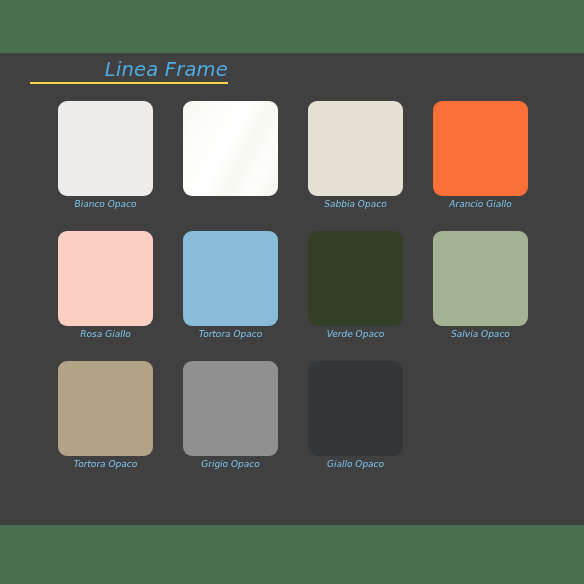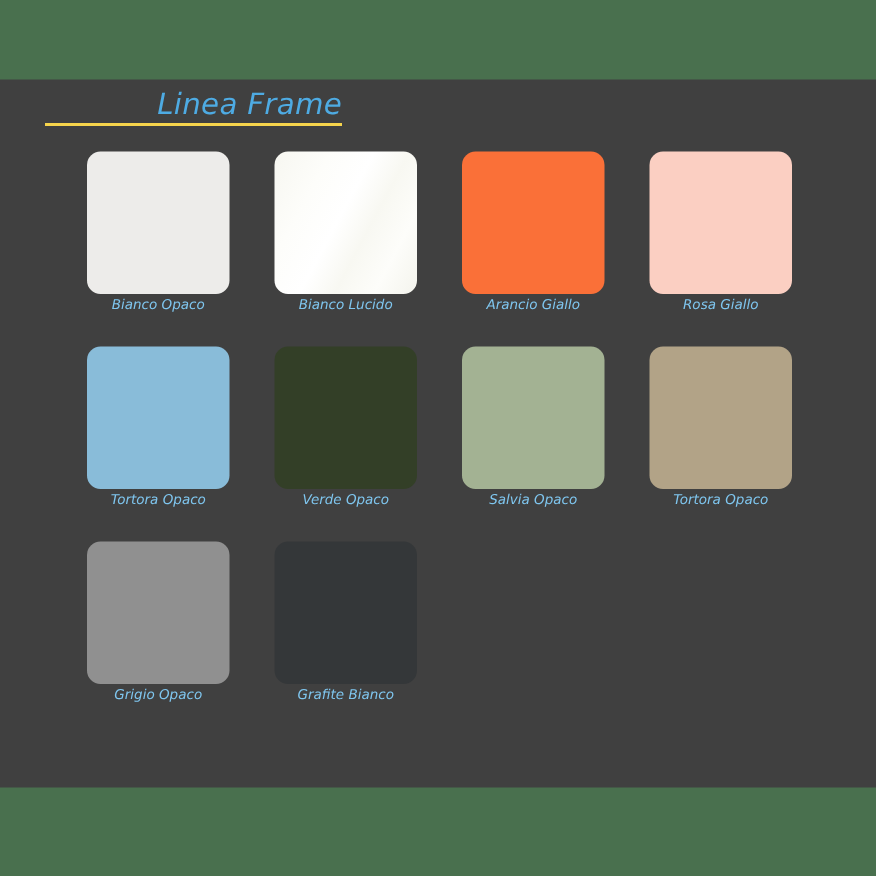--- a/index.html
+++ b/index.html
@@ -120,21 +120,24 @@
     <div id="title-rule" style="background: rgb(246, 212, 76);"></div>
   </div>
 
   <div id="swatch-grid">
       <div class="swatch-cell">
         <div class="swatch-chip" style="background: rgb(237, 236, 234);"></div>
         <div class="swatch-label" style="color: rgb(127, 198, 239);">Bianco Opaco</div>
       </div>
       <div class="swatch-cell">
         <div class="swatch-chip" style="background: linear-gradient(118deg, rgb(247, 247, 241) 0%, rgb(253, 253, 250) 26%, rgb(255, 255, 255) 46%, rgb(248, 248, 242) 62%, rgb(253, 253, 250) 80%, rgb(244, 244, 237) 100%);"></div>
-        <div class="swatch-label" style="color: rgb(127, 198, 239);">Bianco Lucido</div>
+      </div>
+      <div class="swatch-cell">
+        <div class="swatch-chip" style="background: rgb(230, 223, 212);"></div>
+        <div class="swatch-label" style="color: rgb(127, 198, 239);">Sabbia Opaco</div>
       </div>
       <div class="swatch-cell">
         <div class="swatch-chip" style="background: rgb(250, 112, 56);"></div>
         <div class="swatch-label" style="color: rgb(127, 198, 239);">Arancio Giallo</div>
       </div>
       <div class="swatch-cell">
         <div class="swatch-chip" style="background: rgb(251, 207, 194);"></div>
         <div class="swatch-label" style="color: rgb(127, 198, 239);">Rosa Giallo</div>
       </div>
       <div class="swatch-cell">
@@ -152,19 +155,19 @@
       <div class="swatch-cell">
         <div class="swatch-chip" style="background: rgb(178, 163, 135);"></div>
         <div class="swatch-label" style="color: rgb(127, 198, 239);">Tortora Opaco</div>
       </div>
       <div class="swatch-cell">
         <div class="swatch-chip" style="background: rgb(144, 144, 144);"></div>
         <div class="swatch-label" style="color: rgb(127, 198, 239);">Grigio Opaco</div>
       </div>
       <div class="swatch-cell">
         <div class="swatch-chip" style="background: rgb(52, 55, 57);"></div>
-        <div class="swatch-label" style="color: rgb(127, 198, 239);">Grafite Bianco</div>
+        <div class="swatch-label" style="color: rgb(127, 198, 239);">Giallo Opaco</div>
       </div>
     </div>
 
   <div class="band band-bottom" style="background: rgb(73, 112, 78);"></div>
 
 </div>
 
 </body></html>

